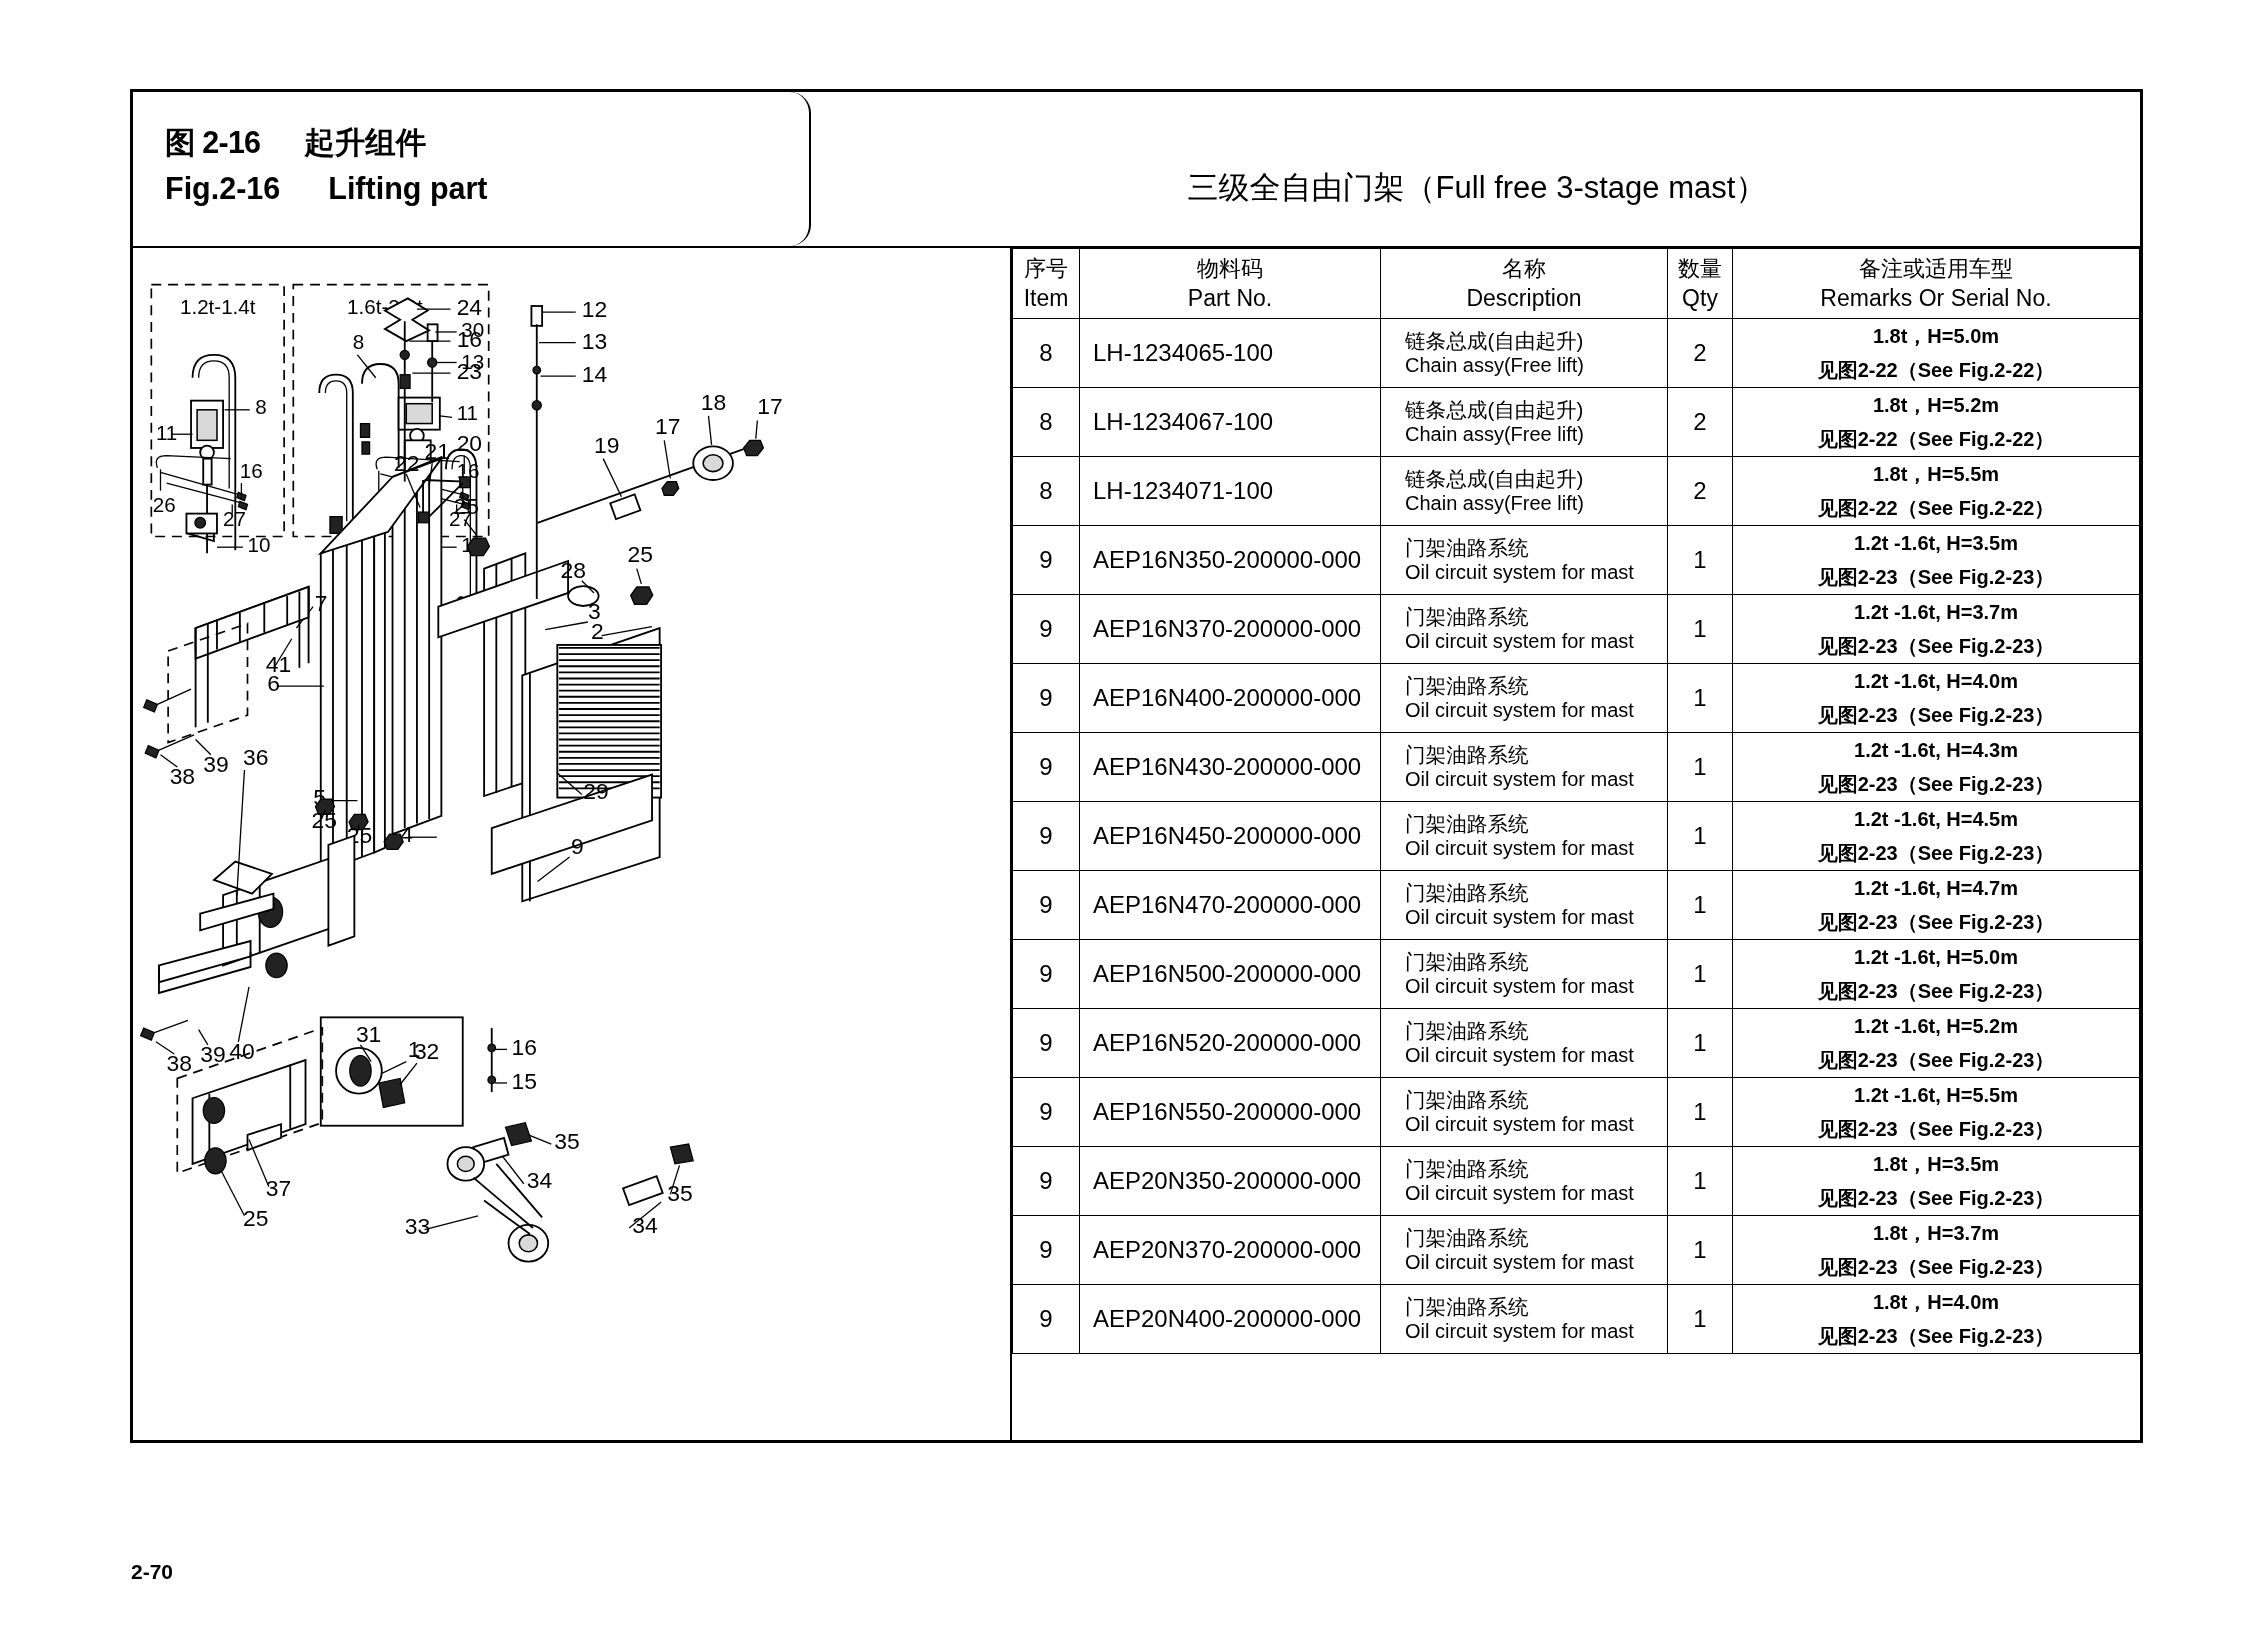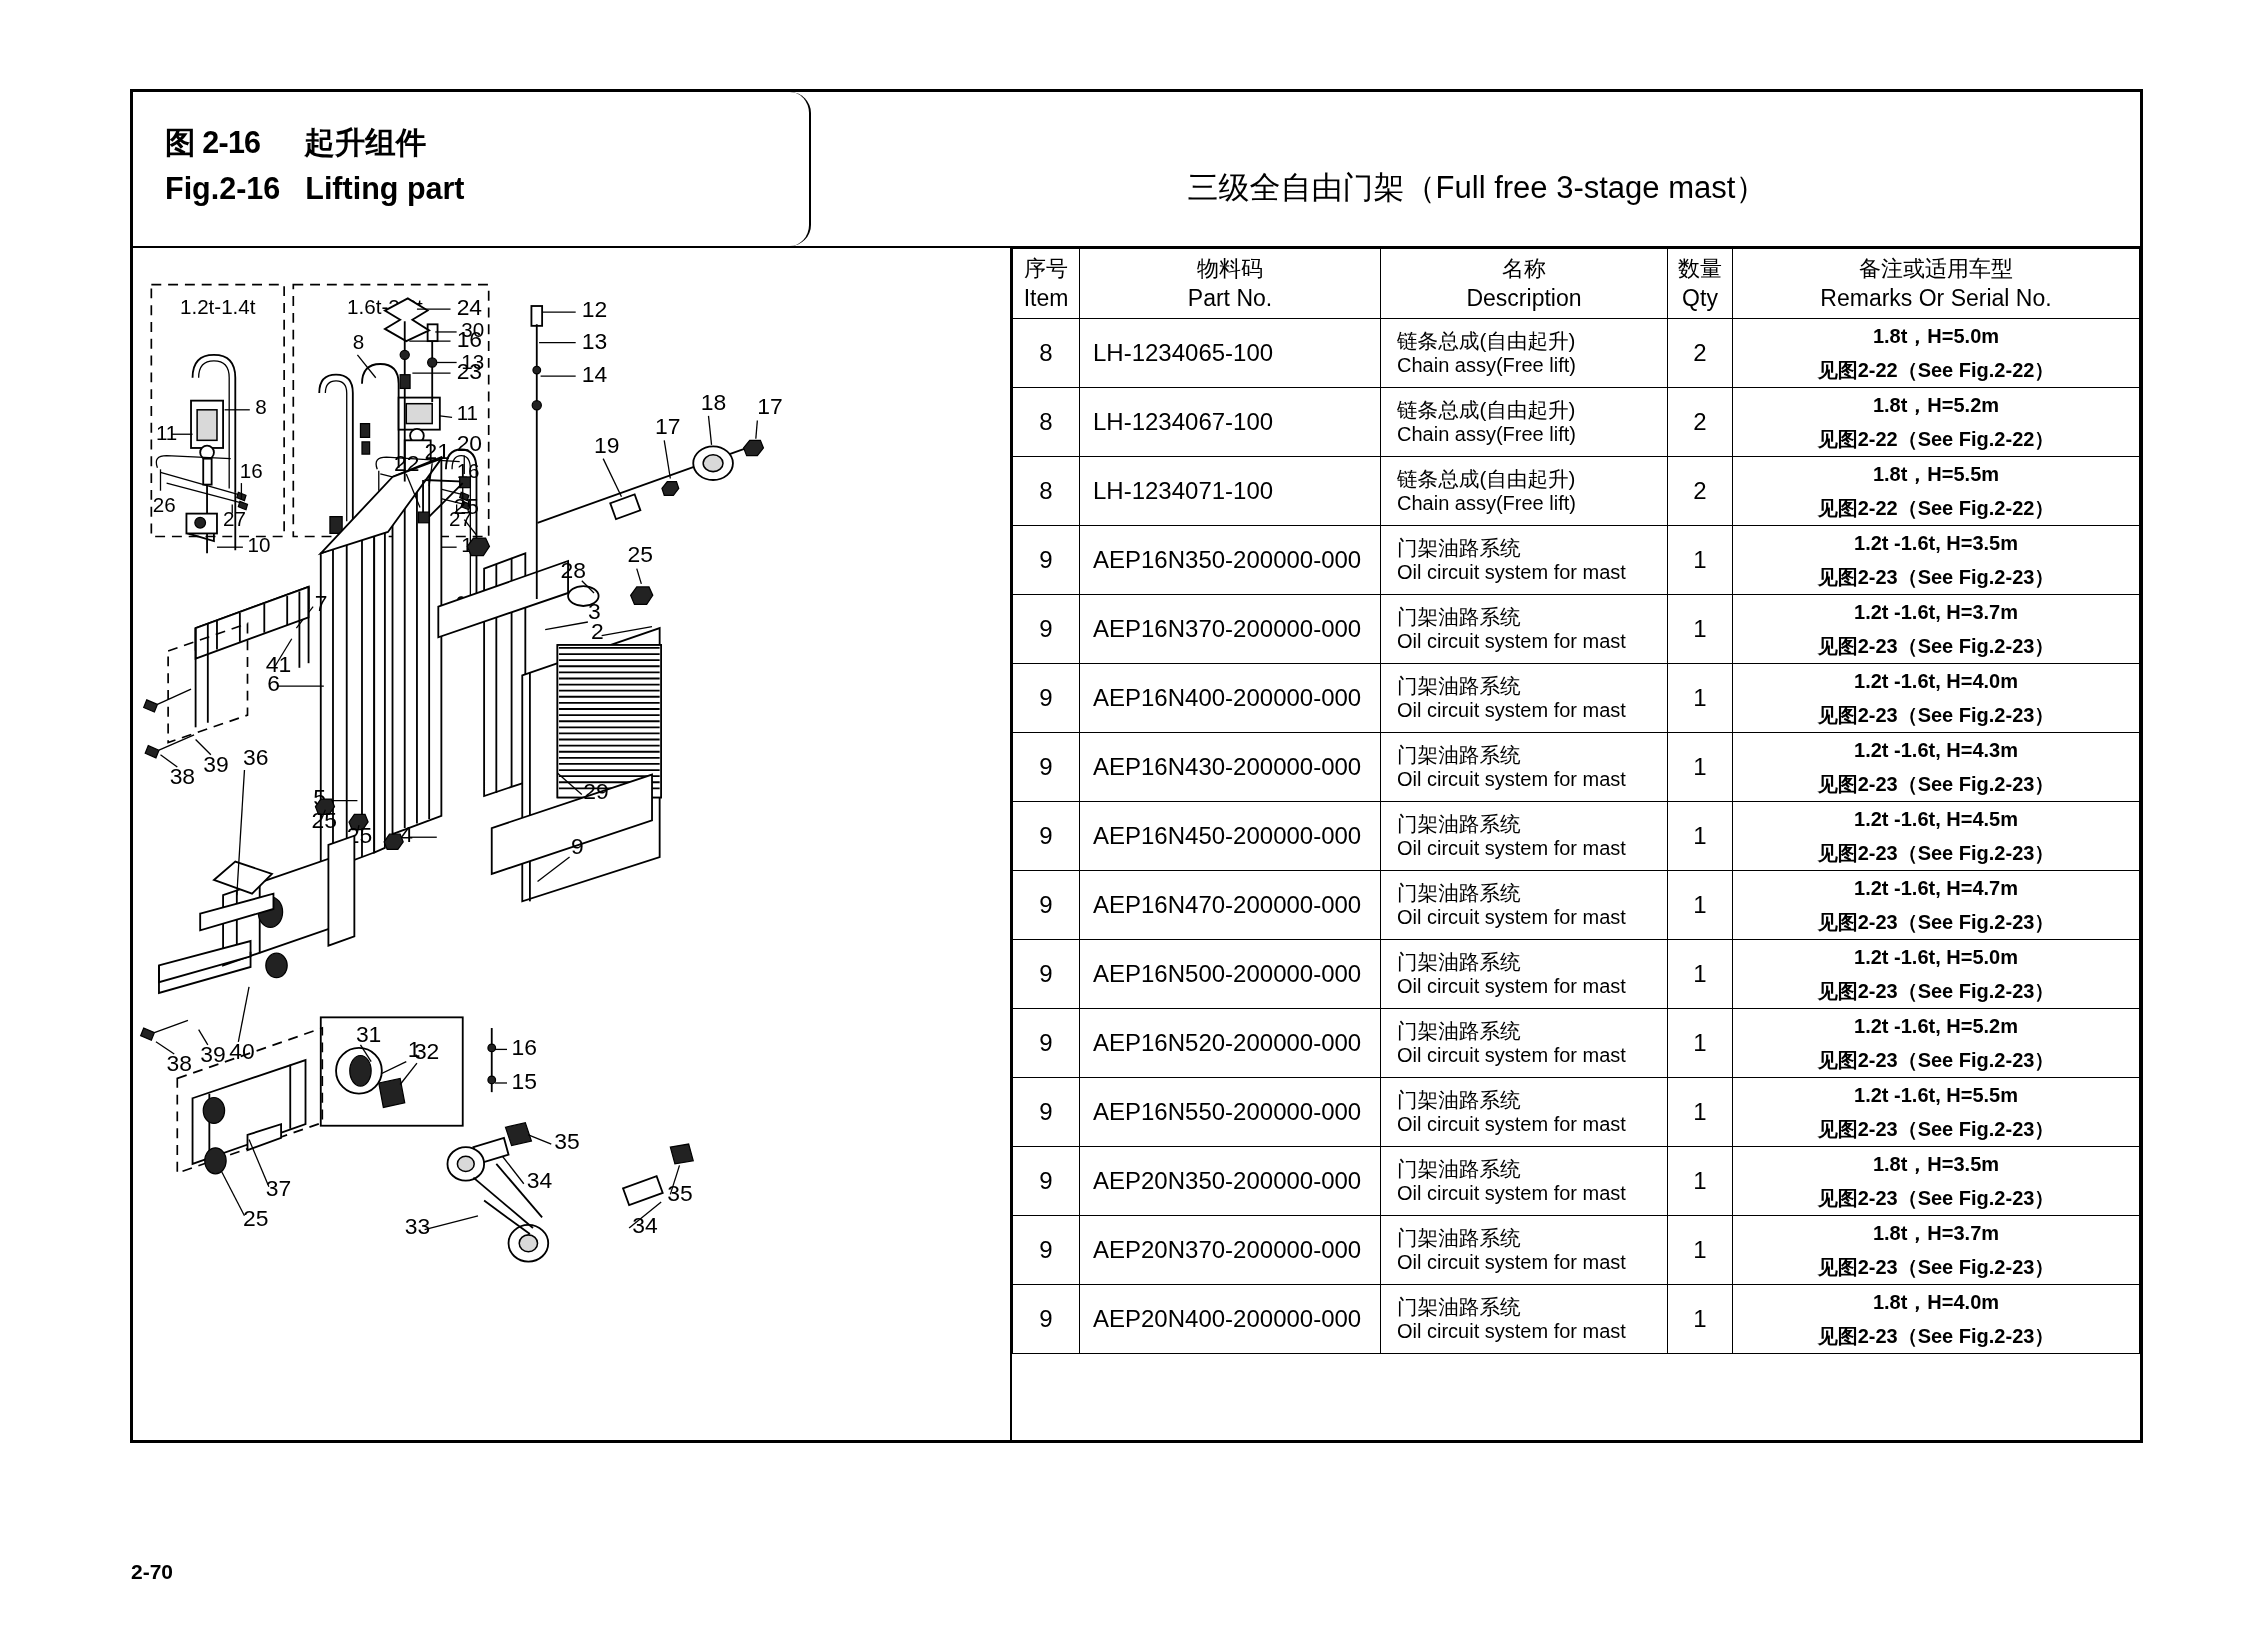--- a/index.html
+++ b/index.html
@@ -8,21 +8,21 @@
   
   #page-frame{position:absolute;left:130px;top:89px;width:2013px;height:1354px;border:3.8px solid #000;box-sizing:border-box;}
 
   
   #header-band{position:absolute;left:0;top:0;width:100%;height:156px;box-sizing:border-box;border-bottom:2.3px solid #000;}
   #title-cell{position:absolute;left:0;top:0;width:678px;height:100%;box-sizing:border-box;border-right:2.3px solid #000;border-radius:21px;}
   #fig-line1{position:absolute;left:32px;top:30.5px;font-size:30.5px;font-weight:bold;letter-spacing:0px;white-space:nowrap;}
   #fig-line1 .num{letter-spacing:-0.8px;}
   #fig-line1 .cn{margin-left:44px;}
   #fig-line2{position:absolute;left:32px;top:79px;font-size:30.5px;font-weight:bold;white-space:nowrap;}
-  #fig-line2 .cn{margin-left:25px;}
+  #fig-line2 .cn{margin-left:48px;}
   #mast-type{position:absolute;left:678px;top:0;width:1332px;height:100%;display:flex;align-items:center;justify-content:center;}
   #mast-type span{margin-top:37px;font-size:31px;white-space:nowrap;}
 
   
   #body-band{position:absolute;left:0;top:156px;width:100%;bottom:0;}
   #drawing-pane{position:absolute;left:0;top:0;width:877px;height:100%;overflow:hidden;}
   #table-pane{position:absolute;left:877px;top:0;right:0;height:100%;border-left:2.3px solid #000;box-sizing:border-box;}
 
   
   table{border-collapse:collapse;width:100%;table-layout:fixed;}
@@ -32,21 +32,21 @@
   col.c-qty{width:65px;}
   col.c-rem{width:100%;}
   td,th{border:1.2px solid #000;padding:0;text-align:center;vertical-align:middle;font-weight:normal;}
   thead th{height:69px;}
   .hdr2{line-height:1.32;}
   .hdr-cn{font-size:22px;display:block;}
   .hdr-en{font-size:23px;display:block;}
   tbody tr{height:69px;}
   td.item{font-size:24px;}
   td.part{font-size:24px;text-align:left;padding-left:13px;letter-spacing:0px;}
-  td.desc{text-align:left;padding-left:16px;line-height:1.22;}
+  td.desc{text-align:left;padding-left:24px;line-height:1.22;}
   td.desc .cn{display:block;font-size:20.6px;}
   td.desc .en{display:block;font-size:20px;}
   td.qty{font-size:24px;}
   td.rem{line-height:1.30;font-weight:bold;}
   td.rem .l1{display:block;font-size:20px;}
   td.rem .l2{display:block;font-size:20px;margin-top:8px;}
 
   
   #page-num{position:absolute;left:131px;top:1560px;font-size:21px;font-weight:bold;}
 

